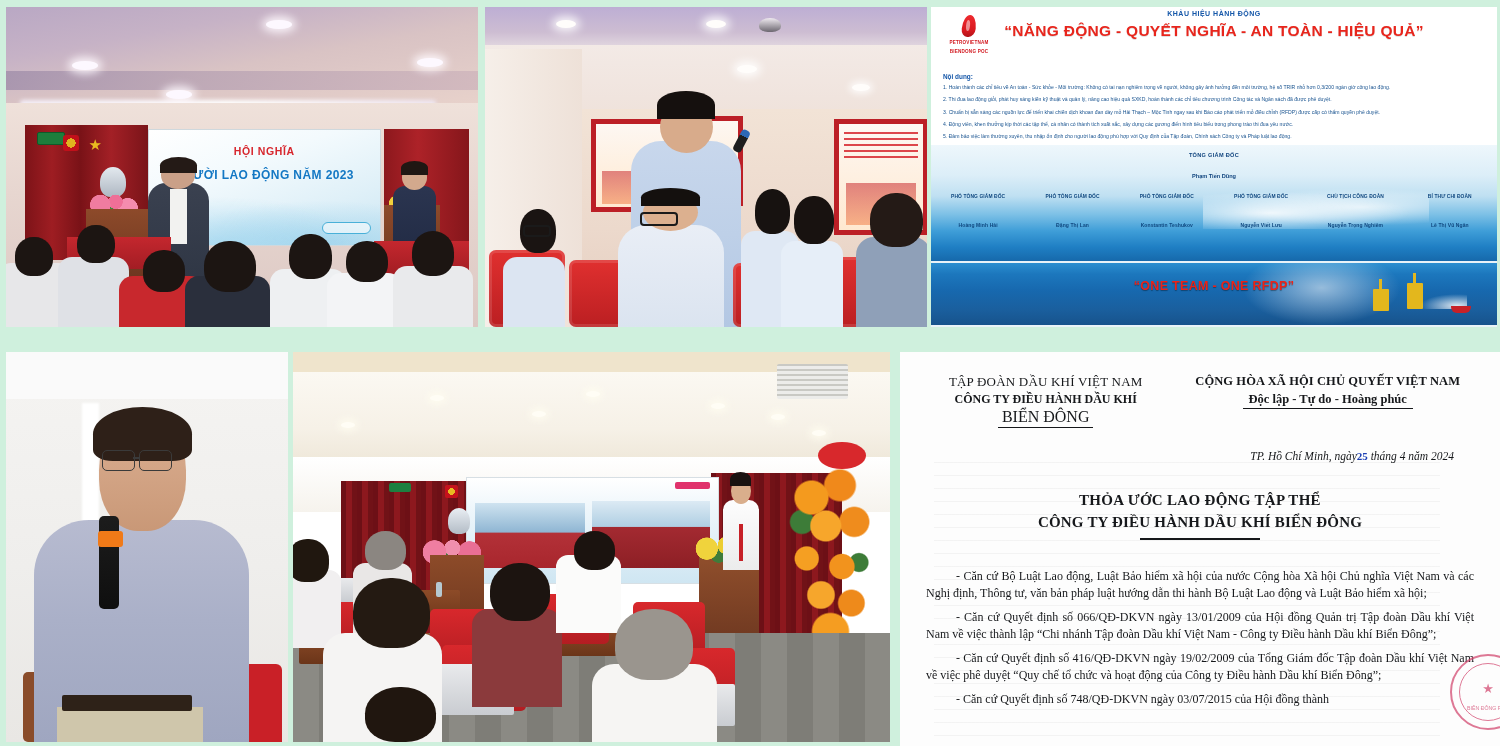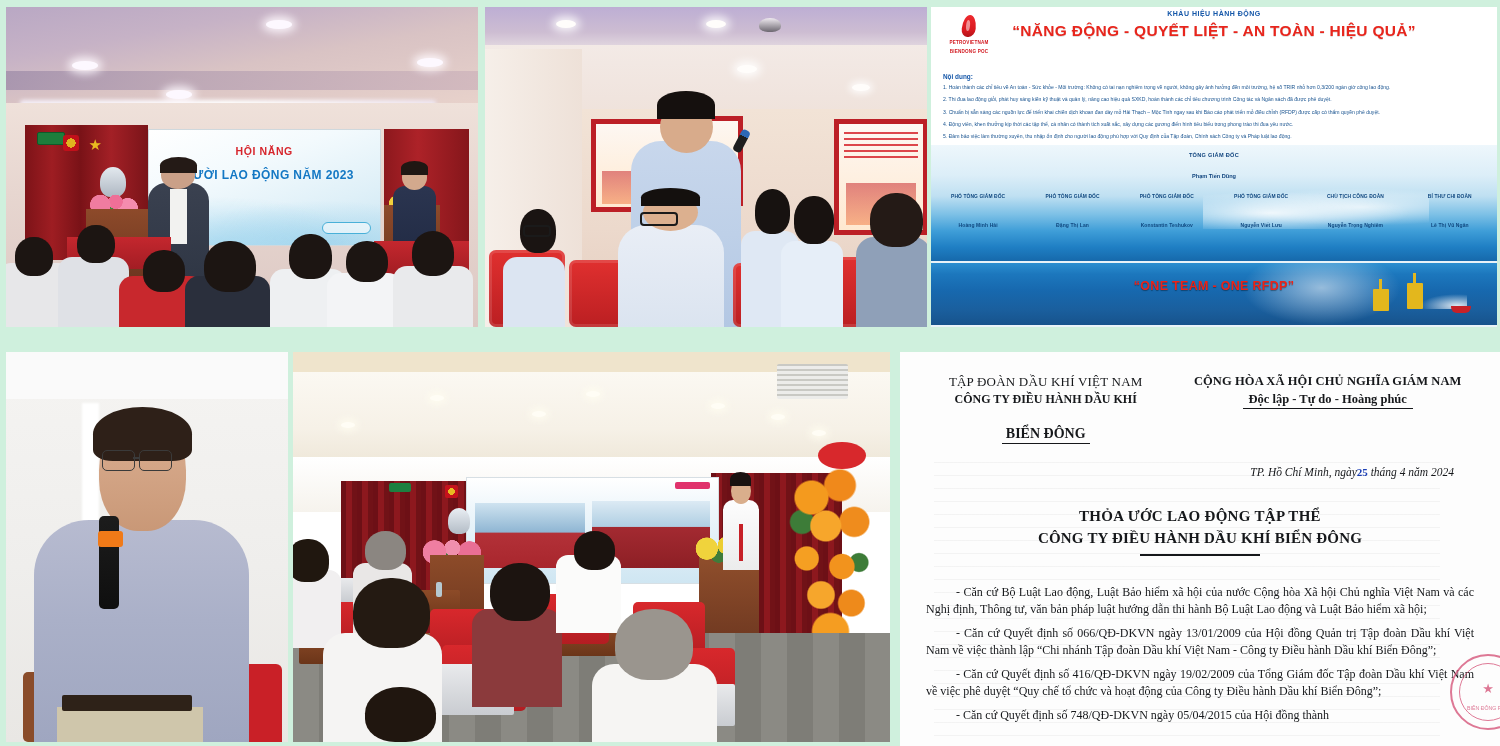--- a/index.html
+++ b/index.html
@@ -244,21 +244,21 @@
 
   
   .p6{background:#fefefe;}
   .doc{position:absolute;inset:0;padding:22px 26px 0 26px;box-sizing:border-box;
     font-family:"Liberation Serif", serif;color:#16181b;background:#fdfdfd;}
   .doc-top{display:flex;gap:16px;align-items:flex-start;}
   .doc-left{width:45%;text-align:center;}
   .doc-right{width:55%;text-align:center;}
   .doc-left .l1{font-size:13px;letter-spacing:.2px;}
   .doc-left .l2{font-size:12px;font-weight:bold;margin-top:2px;}
-  .doc-left .l3{font-size:14px;font-weight:bold;display:inline-block;border-bottom:1.4px solid #16181b;padding:0 4px 1px 4px;margin-top:19px;}
+  .doc-left .l3{font-size:16px;font-weight:normal;display:inline-block;border-bottom:1.4px solid #16181b;padding:0 4px 1px 4px;margin-top:1px;}
   .doc-right .r1{font-size:12.5px;font-weight:bold;letter-spacing:.1px;}
   .doc-right .r2{font-size:12.5px;font-weight:bold;display:inline-block;border-bottom:1.4px solid #16181b;padding:0 6px 1px 6px;margin-top:2px;}
   .doc-date{text-align:right;font-style:italic;font-size:11.5px;margin-top:22px;padding-right:20px;}
   .doc-date .hw{color:#1b3fb5;font-weight:bold;font-style:normal;font-size:11px;}
   .doc-title{text-align:center;margin-top:30px;}
   .doc-title .t1{font-size:15px;font-weight:bold;letter-spacing:.3px;margin-top:28px;}
   .doc-title .t2{font-size:15px;font-weight:bold;margin-top:5px;letter-spacing:.2px;}
   .doc-rule{width:120px;height:1.6px;background:#16181b;margin:7px auto 0 auto;}
   .doc-body{margin-top:28px;font-size:12px;line-height:1.42;text-align:justify;}
   .doc-body p{margin:0 0 7px 0;text-indent:30px;}
@@ -290,21 +290,21 @@
       <div class="curtain"></div>
       <div class="curtain2"></div>
       <div class="exitsign"></div>
       <div class="emblem"></div>
       <div class="star">★</div>
       <div class="bust"></div>
       <div class="flowers"></div>
       <div class="podium"></div>
       <div class="screen">
         <div class="wave"></div>
-        <div class="hn">HỘI NĂNG</div>
+        <div class="hn">HỘI NGHĨA</div>
         <div class="nl">NGƯỜI LAO ĐỘNG NĂM 2023</div>
         <div class="pill"></div>
       </div>
       <div class="flowers2"></div>
       <div class="podium2"></div>
       <div class="man2">
         <div class="head"></div>
         <div class="hair"></div>
       </div>
       <div class="speaker">
@@ -381,21 +381,21 @@
 
   <div class="panel p3" style="left:931px;top:7px;width:566px;height:320px;">
     <div class="poster">
       <div class="poster-head">
         <div class="pv-logo">
           <div class="pv-flame"></div>
           <div class="pv-name">PETROVIETNAM</div>
           <div class="pv-name">BIENDONG POC</div>
         </div>
         <div class="poster-t2">KHẨU HIỆU HÀNH ĐỘNG</div>
-        <div class="poster-t3">“NĂNG ĐỘNG - QUYẾT LIỆT - AN TOÀN -  HIỆU QUẢ”</div>
+        <div class="poster-t3">“NĂNG ĐỘNG - QUYẾT NGHĨA - AN TOÀN -  HIỆU QUẢ”</div>
       </div>
       <div class="poster-body">
         <div class="noidung">Nội dung:</div>
         <div class="pline">1.  Hoàn thành các chỉ tiêu về An toàn - Sức khỏe - Môi trường: Không có tai nạn nghiêm trọng về người, không gây ảnh hưởng đến môi trường, hệ số TRIR nhỏ hơn 0,3/200 ngàn giờ công lao động.</div>
         <div class="pline">2. Thi đua lao động giỏi, phát huy sáng kiến kỹ thuật và quản lý, nâng cao hiệu quả SXKD, hoàn thành các chỉ tiêu chương trình Công tác và Ngân sách đã được phê duyệt.</div>
         <div class="pline">3. Chuẩn bị sẵn sàng các nguồn lực để triển khai chiến dịch khoan đan dày mỏ Hải Thạch – Mộc Tinh ngay sau khi Báo cáo phát triển mỏ điều chỉnh (RFDP) được cấp có thẩm quyền phê duyệt.</div>
         <div class="pline">4. Động viên, khen thưởng kịp thời các tập thể, cá nhân có thành tích xuất sắc, xây dựng các gương điển hình tiêu biểu trong phong trào thi đua yêu nước.</div>
         <div class="pline">5. Đảm bảo việc làm thường xuyên, thu nhập ổn định cho người lao động phù hợp với Quy định của Tập đoàn, Chính sách Công ty và Pháp luật lao động.</div>
       </div>
       <div class="sea">
@@ -523,37 +523,37 @@
   <div class="panel p6" style="left:900px;top:352px;width:600px;height:394px;">
     <div class="doc">
       <div class="ghost"></div>
       <div class="doc-top">
         <div class="doc-left">
           <div class="l1">TẬP ĐOÀN DẦU KHÍ VIỆT NAM</div>
           <div class="l2">CÔNG TY ĐIỀU HÀNH DẦU KHÍ</div>
           <div class="l3">BIỂN ĐÔNG</div>
         </div>
         <div class="doc-right">
-          <div class="r1">CỘNG HÒA XÃ HỘI CHỦ NGHĨA GIÁM NAM</div>
+          <div class="r1">CỘNG HÒA XÃ HỘI CHỦ QUYẾT VIỆT NAM</div>
           <div class="r2">Độc lập - Tự do - Hoàng phúc</div>
         </div>
       </div>
       <div class="doc-date">
         <span>TP. Hồ Chí Minh, ngày</span><span class="hw">25</span><span> tháng 4 năm 2024</span>
       </div>
       <div class="doc-title">
         <div class="t1">THỎA ƯỚC LAO ĐỘNG TẬP THỂ</div>
         <div class="t2">CÔNG TY ĐIỀU HÀNH DẦU KHÍ BIỂN ĐÔNG</div>
         <div class="doc-rule"></div>
       </div>
       <div class="doc-body">
         <p>- Căn cứ Bộ Luật Lao động, Luật Bảo hiểm xã hội của nước Cộng hòa Xã hội Chủ nghĩa Việt Nam và các Nghị định, Thông tư, văn bản pháp luật hướng dẫn thi hành Bộ Luật Lao động và Luật Bảo hiểm xã hội;</p>
         <p>- Căn cứ Quyết định số 066/QĐ-DKVN ngày 13/01/2009 của Hội đồng Quản trị Tập đoàn Dầu khí Việt Nam về việc thành lập “Chi nhánh Tập đoàn Dầu khí Việt Nam - Công ty Điều hành Dầu khí Biển Đông”;</p>
         <p>- Căn cứ Quyết định số 416/QĐ-DKVN ngày 19/02/2009 của Tổng Giám đốc Tập đoàn Dầu khí Việt Nam về việc phê duyệt “Quy chế tổ chức và hoạt động của Công ty Điều hành Dầu khí Biển Đông”;</p>
-        <p>- Căn cứ Quyết định số 748/QĐ-DKVN ngày 05/04/2015 của Hội đồng thành</p>
+        <p>- Căn cứ Quyết định số 748/QĐ-DKVN ngày 03/07/2015 của Hội đồng thành</p>
       </div>
       <div class="stamp">
         <div class="st">★</div>
         <div class="sw">BIỂN ĐÔNG POC</div>
       </div>
     </div>
   </div>
 
 </div>
 

